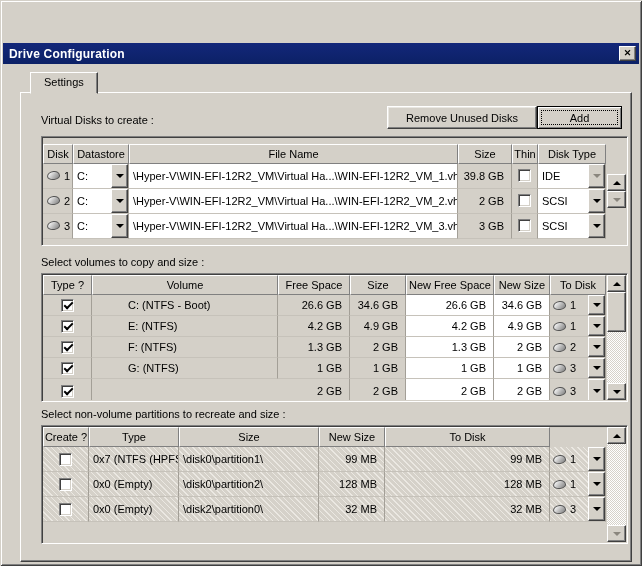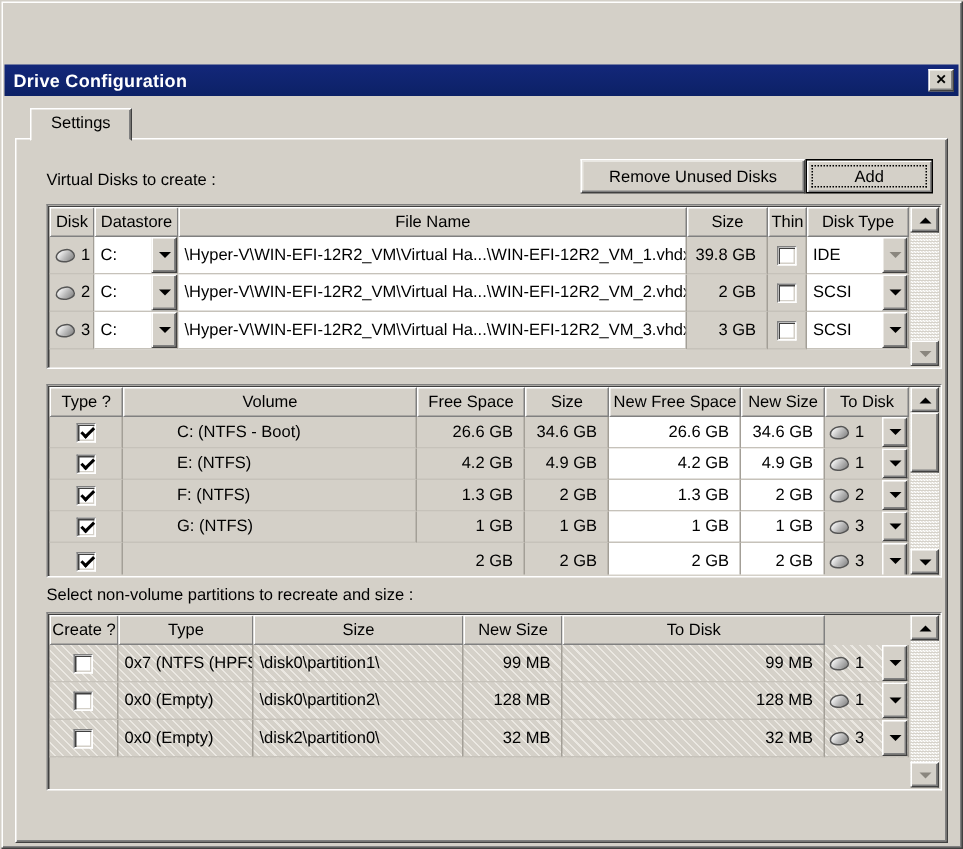--- a/index.html
+++ b/index.html
@@ -19,21 +19,21 @@
     display:flex; align-items:center; padding:0 3px 0 6px;margin-top:40px;
   }
   .titlebar .title{ color:#fff; font-weight:bold; font-size:12px; flex:1; letter-spacing:.2px; }
   .close-btn{
     width:17px; height:15px; background:#d4d0c8; display:grid; place-items:center;
     border:1px solid; border-color:#fff #404040 #404040 #fff;
     box-shadow: inset -1px -1px 0 #808080;
     font-size:9px; font-weight:bold; line-height:1; cursor:default;
   }
 
-  .body{ padding:8px 7px 0 7px; }
+  .body{ padding:8px 7px 0 17px; }
 
   
   .tabstrip{ height:21px; display:flex; padding-left:10px; position:relative; z-index:2; }
   .tab{
     background:#d4d0c8; padding:3px 13px 0 13px; height:22px;
     border:1px solid; border-color:#fff #404040 #d4d0c8 #fff;
     box-shadow: inset -1px 0 0 #808080;
   }
   .panel{
     height:470px; background:#d4d0c8; position:relative; z-index:1; margin-top:-1px;
@@ -87,21 +87,21 @@
   .td.right{ justify-content:flex-end; padding-right:7px; }
   .td.center{ justify-content:center; }
 
   .g-disks  .hdr, .g-disks  .row{ grid-template-columns:30px 56px 1fr 54px 26px 68px; }
   .g-vols   .hdr, .g-vols   .row{ grid-template-columns:49px 1fr 72px 56px 88px 56px 56px; }
   .g-parts  .hdr, .g-parts  .row{ grid-template-columns:46px 90px 140px 66px 1fr 56px; }
   .g-disks .row{ height:25px; }
   .g-vols  .row{ height:21px; }
   .g-parts .row{ height:25px; }
 
-  .t-disks{ height:110px; }
+  .t-disks{ height:110px;align-items:center; }
   .t-vols { height:129px; }
   .t-parts{ height:119px; }
 
   .hatch{
     background:repeating-linear-gradient(45deg,#d5d1c9 0 3px,#ebe8e2 3px 4px);
   }
   .row.hatch .td{ background:transparent; }
 
   
   .dd{ padding:0; }
@@ -285,20 +285,21 @@
             </span>
           <span class="sb-track"></span>
           <span class="sb-btn disabled">
               <span class="arrow-down"></span>
             </span>
         </div>
       </div>
 
       <div class="gap-sm"></div>
 
+      <div class="section-label">Select volumes to copy and size :</div>
 
       <div class="table t-vols g-vols">
         <div class="cols">
           <div class="hdr">
             <div class="th">Type ?</div>
             <div class="th">Volume</div>
             <div class="th">Free Space</div>
             <div class="th">Size</div>
             <div class="th">New Free Space</div>
             <div class="th">New Size</div>

